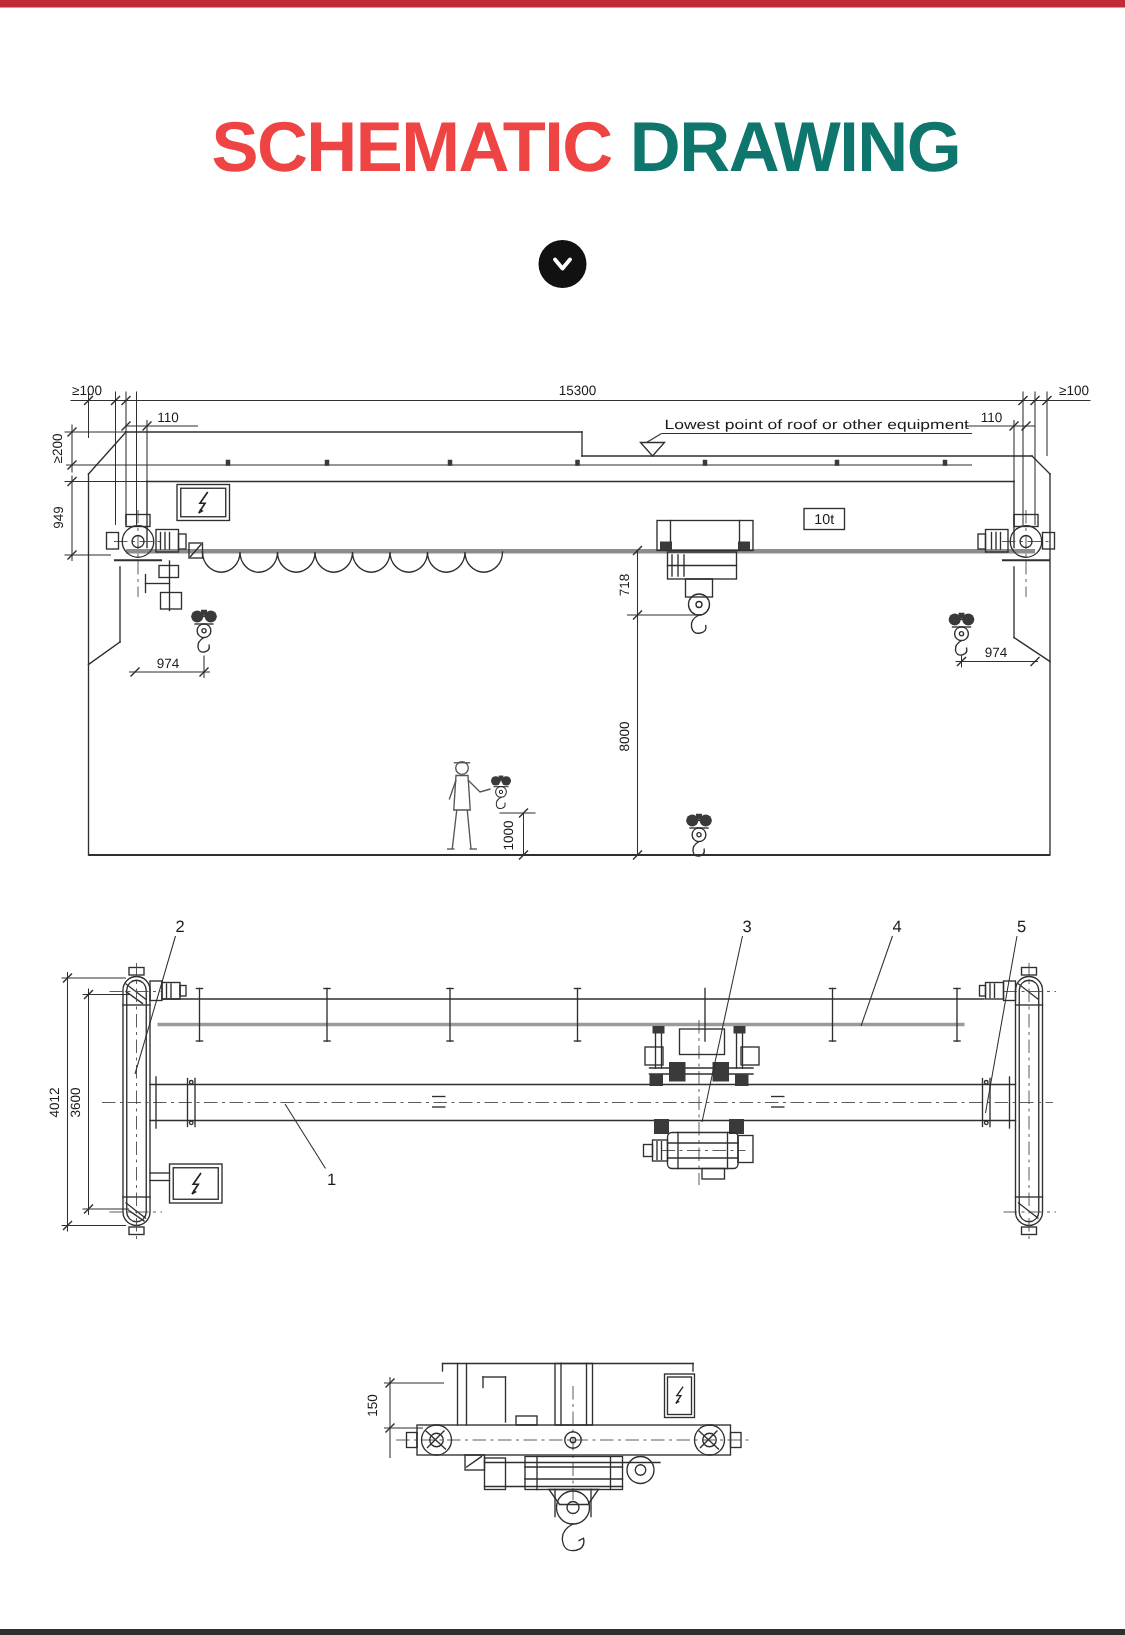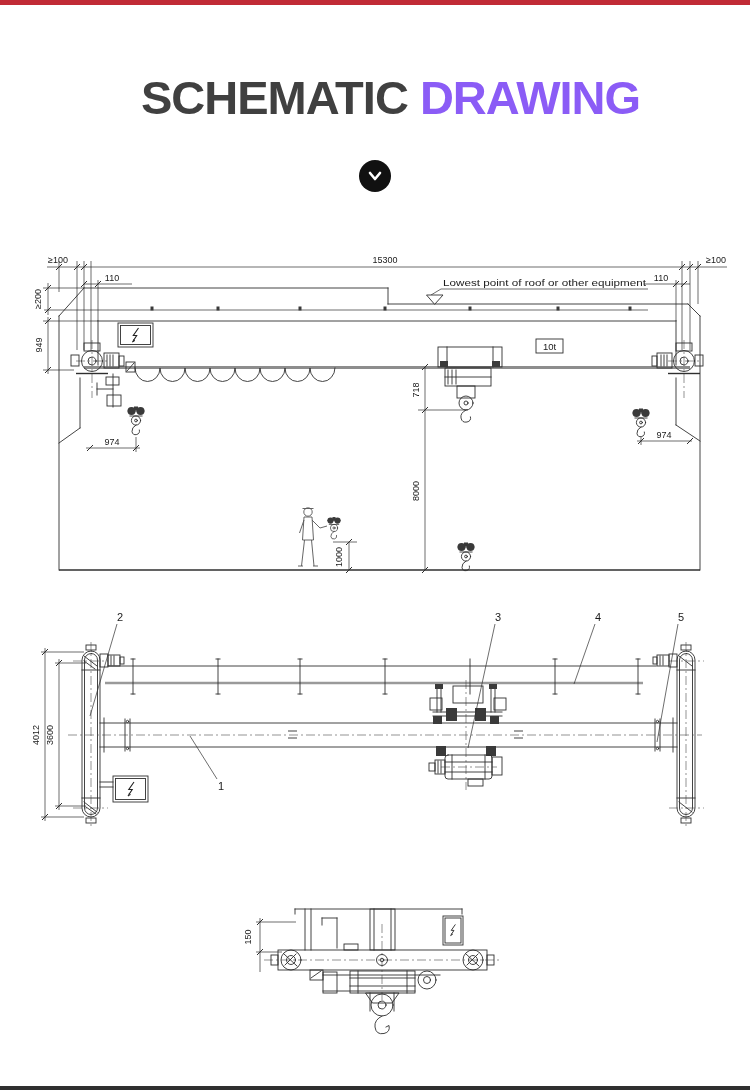--- a/index.html
+++ b/index.html
@@ -25,21 +25,21 @@
   .dimtxt{font-size:9px;}
   .parttxt{font-size:11px;}
   .cap{font-size:9.5px;}
 </style>
 </head>
 <body>
 
 <div class="page">
   <div class="topbar" style="background: rgb(193, 43, 54);"></div>
 
-  <h1 class="title"><span class="t-red" style="color: #404040; margin-left: 31px;">SCHEMATIC</span> <span class="t-dark" style="color: #8b5cf6;">DRAWING</span></h1>
+  <h1 class="title"><span class="t-red" style="color: #ef4444; margin-left: 31px;">SCHEMATIC</span> <span class="t-dark" style="color: #0f766e;">DRAWING</span></h1>
 
   <div class="chev" style="background: rgb(17, 17, 17);">
     <svg width="18" height="14" viewBox="0 0 18 14">
       <polyline points="4,4 9,10 14,4" fill="none" stroke="#fff" stroke-width="2.6" stroke-linecap="round" stroke-linejoin="round"></polyline>
     </svg>
   </div>
 
   <svg class="drawing" width="750" height="860" viewBox="0 230 750 860">
     <defs>
       <g id="hooksym">

